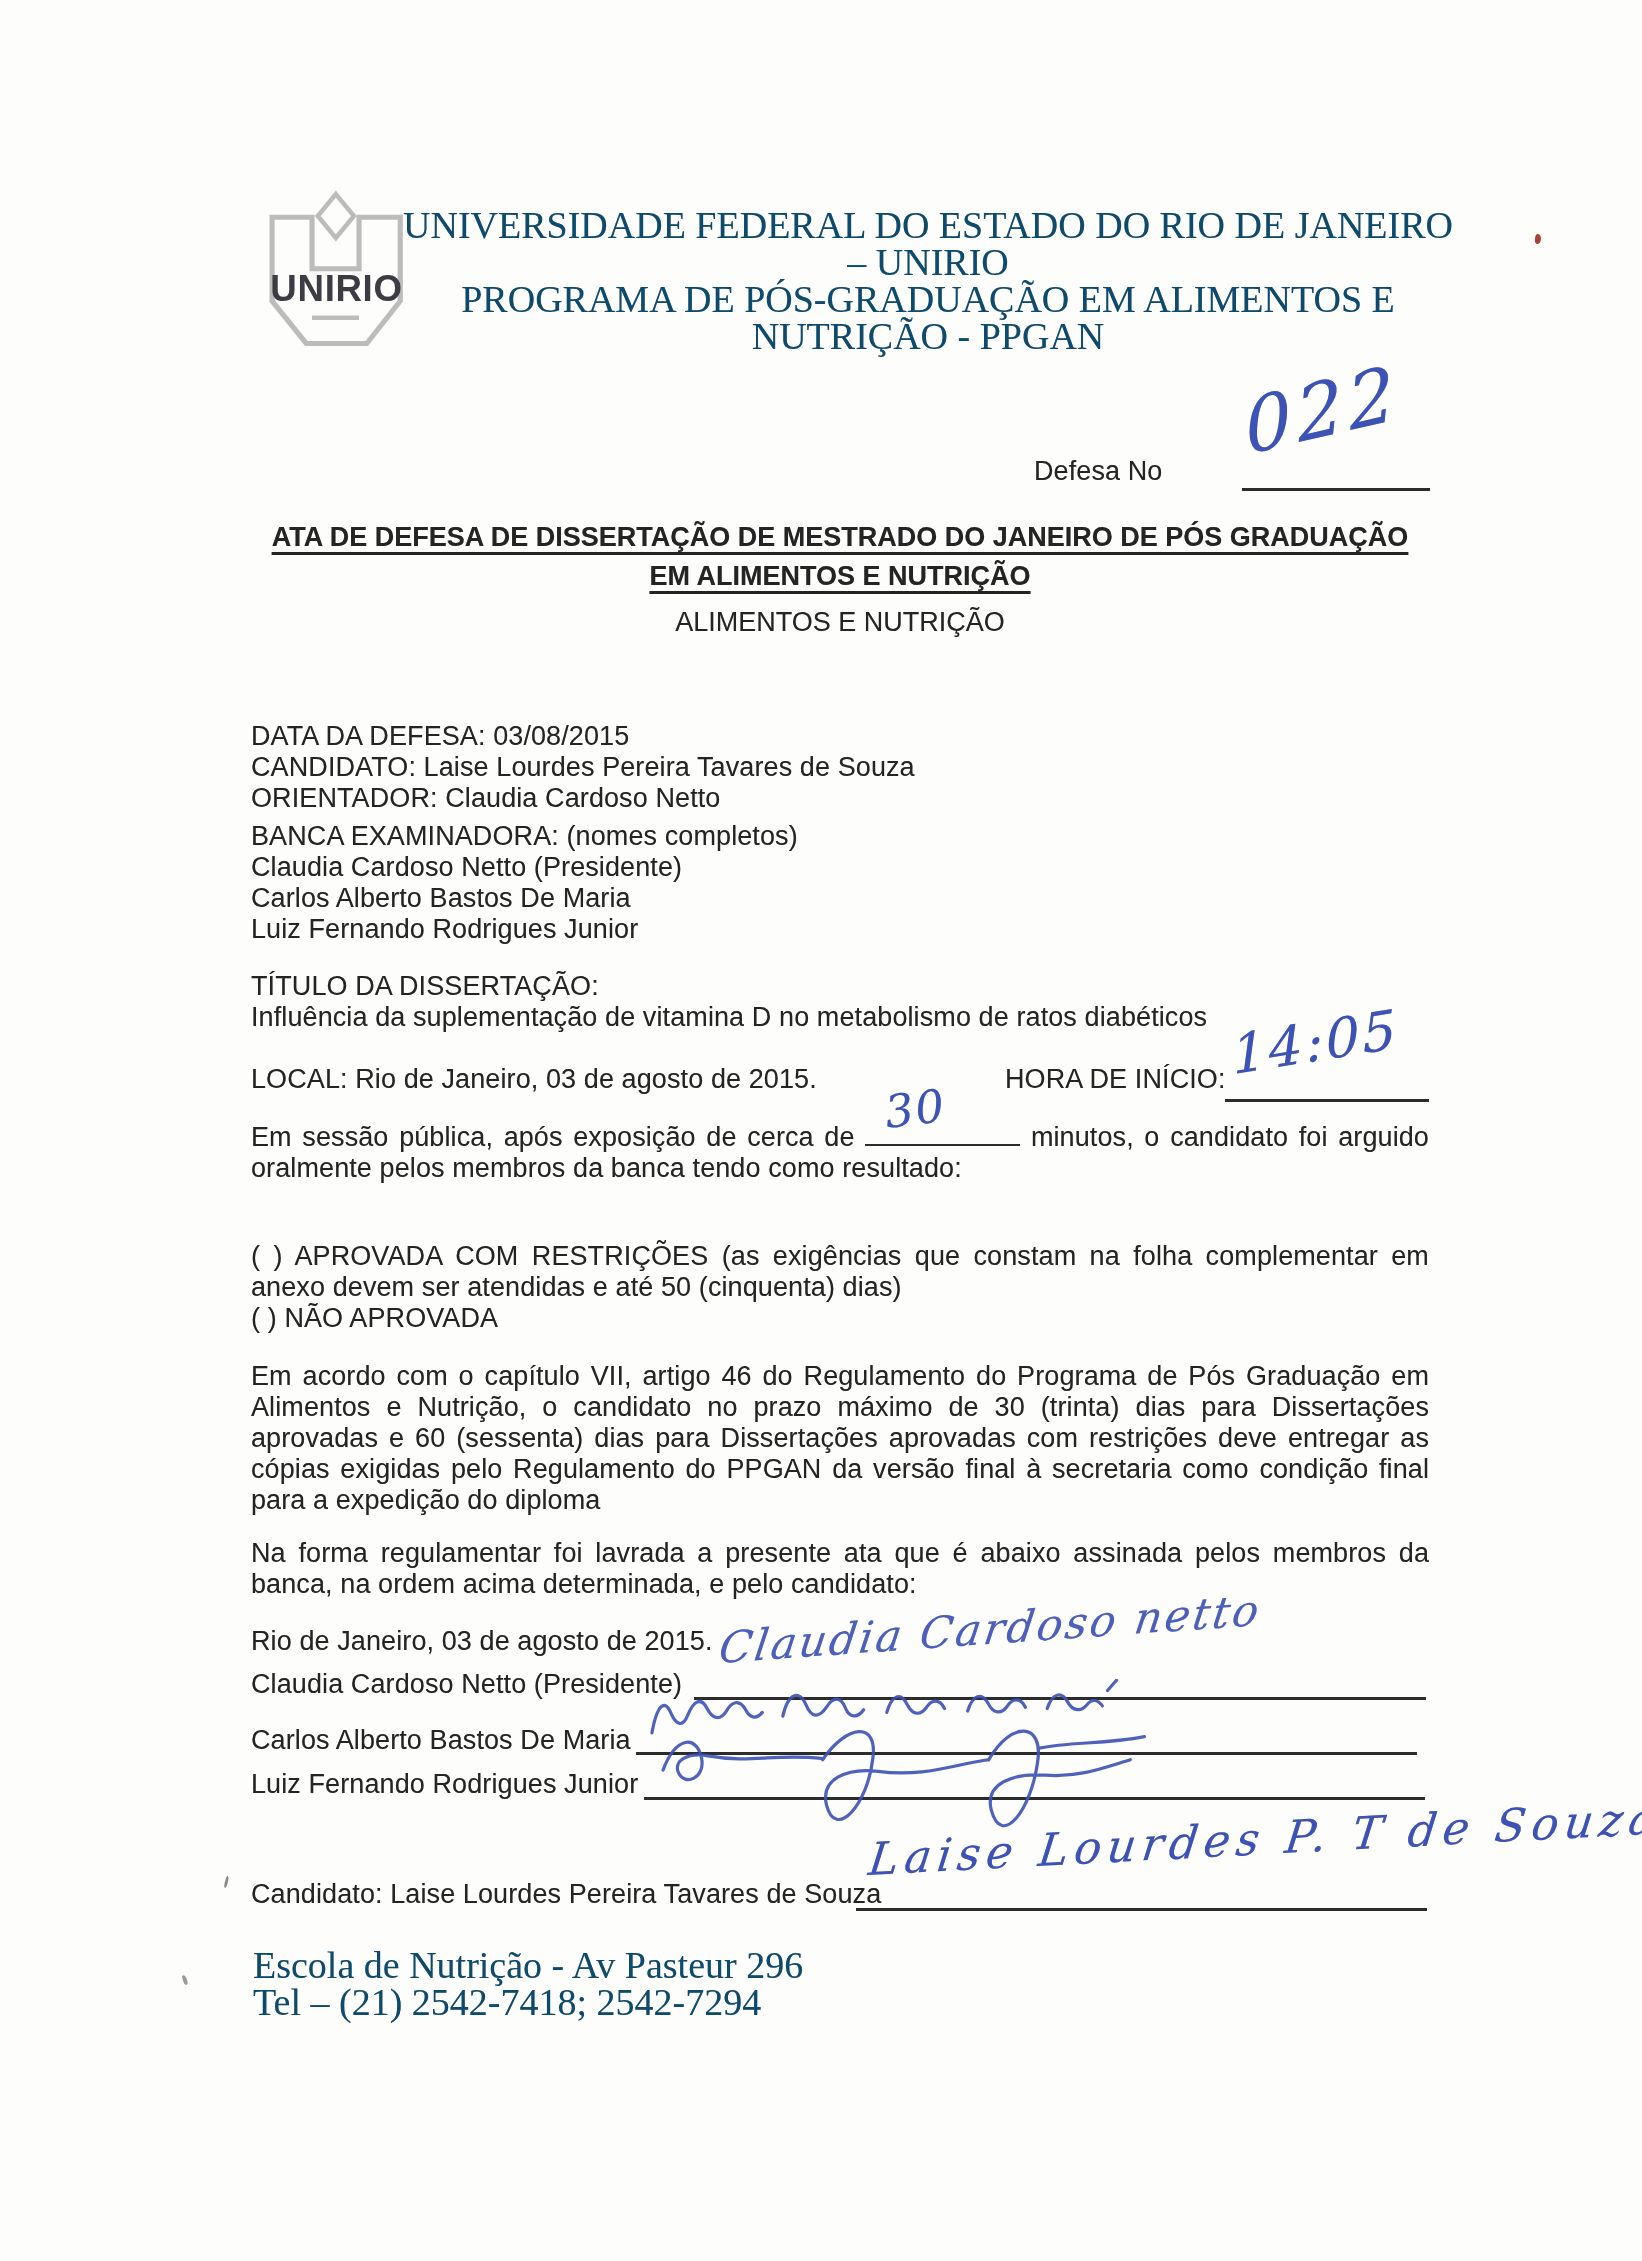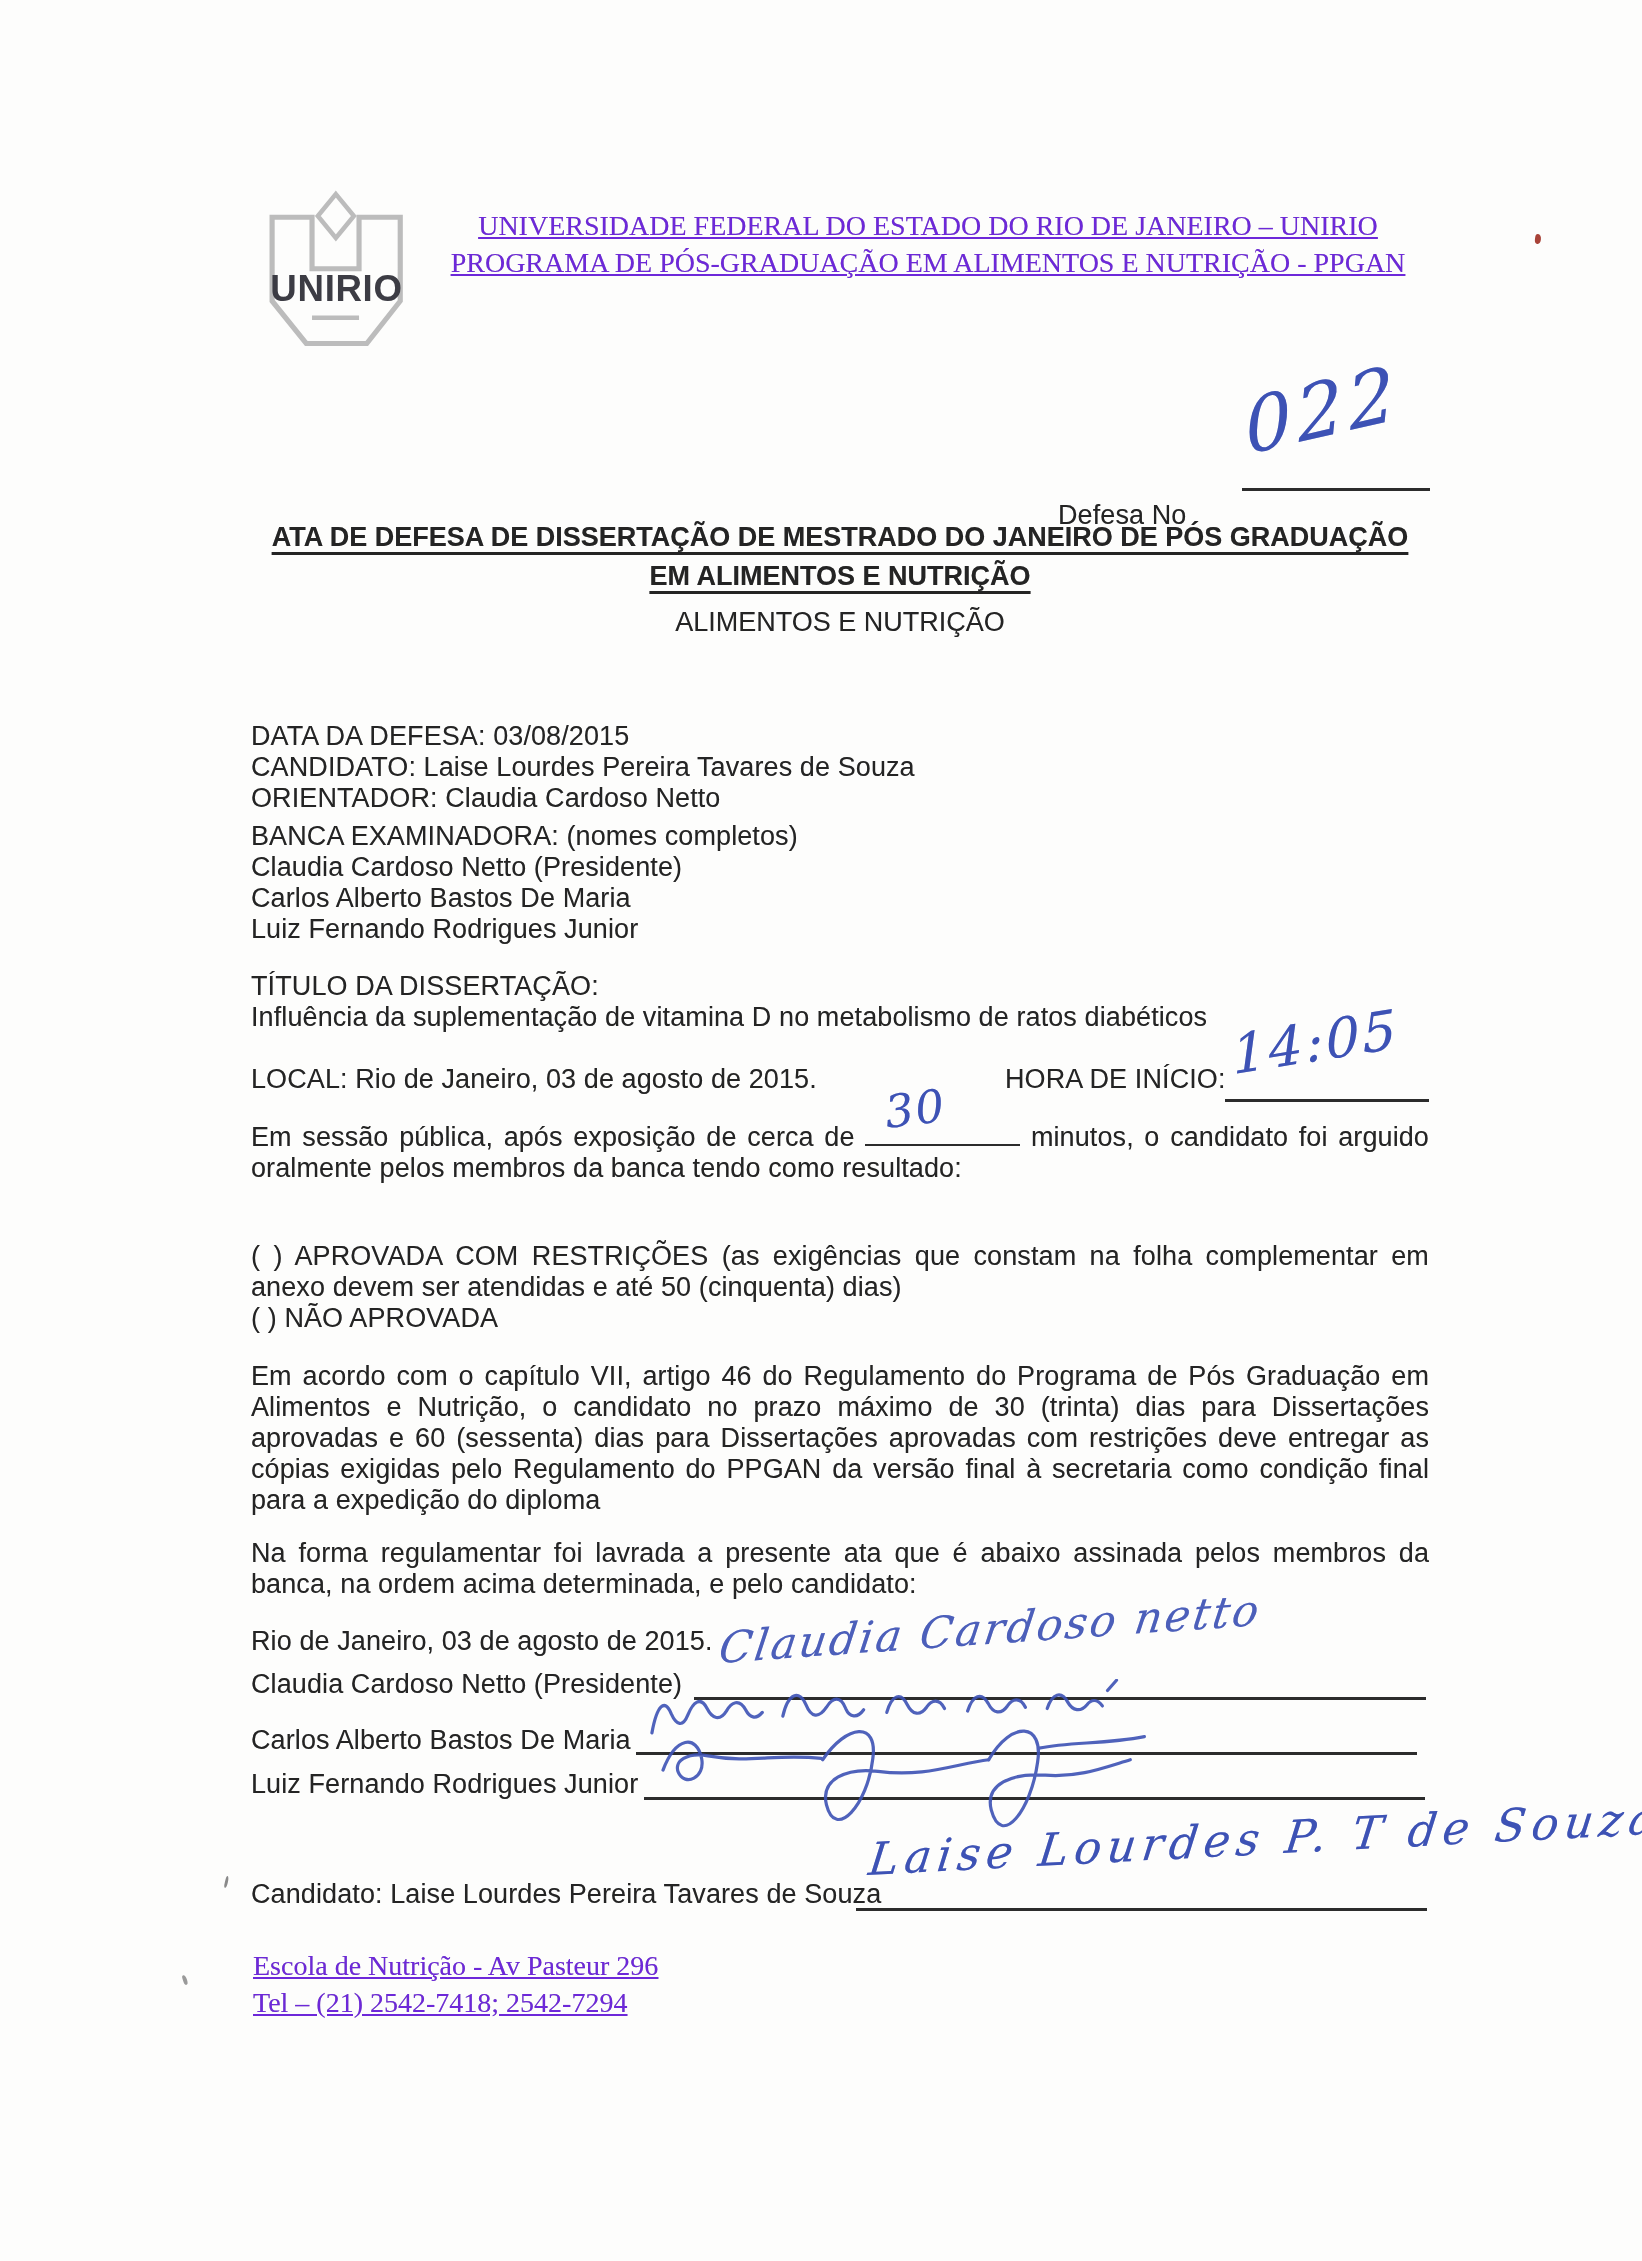--- a/index.html
+++ b/index.html
@@ -8,21 +8,21 @@
     width:1643px;height:2261px;
     background:#fdfdfc;
     font-family:"Liberation Sans",sans-serif;
     color:var(--ink,#242424);
     overflow:hidden;
   }
   .abs{position:absolute;}
   .t{font-size:27px;line-height:31px;letter-spacing:0.1px;text-shadow:0 0 0.6px rgba(40,40,40,.28);}
   .just{text-align:justify;}
   .justlast{text-align:justify;text-align-last:justify;}
-  .serifh{font-family:"Liberation Serif",serif;font-size:28px;line-height:37px;color:#6d28d9;text-shadow:0 0 0.6px rgba(30,30,40,.3);text-decoration:underline;}
+  .serifh{font-family:"Liberation Serif",serif;font-size:38px;line-height:37px;color:#0c4a6e;text-shadow:0 0 0.6px rgba(30,30,40,.3);}
   .hdr{text-align:center;}
   .btitle{font-weight:bold;font-size:27px;line-height:39px;text-align:center;text-shadow:0 0 0.6px rgba(0,0,0,.35);}
   .btitle .ul{text-decoration:underline;text-decoration-thickness:2.6px;text-underline-offset:6.4px;}
   .stitle{font-size:27px;line-height:37px;text-align:center;text-shadow:0 0 0.6px rgba(40,40,40,.28);}
   .bar{position:absolute;background:#2c2c2c;height:2.6px;}
   .bar5{height:3.2px;}
   .hand{
     position:absolute;
     font-family:"DejaVu Serif",serif;font-style:italic;
     color:var(--handwriting_blue,#3d52b5);
@@ -51,21 +51,21 @@
     </svg>
   </div>
 
   <div class="abs serifh hdr" style="left:399px;top:207px;width:1058px;">
     <div>UNIVERSIDADE FEDERAL DO ESTADO DO RIO DE JANEIRO – UNIRIO</div>
     <div>PROGRAMA DE PÓS-GRADUAÇÃO EM ALIMENTOS E NUTRIÇÃO - PPGAN</div>
   </div>
 
   <div class="speck" style="left:1535px;top:234px;width:6.4px;height:9.7px;background:#a84338;transform:rotate(8deg);"></div>
 
-  <div class="abs t" style="left:1058px;top:456px;margin-top:44px;">Defesa No</div>
+  <div class="abs t" style="left:1034px;top:456px;">Defesa No</div>
   <div class="bar" style="left:1242px;top:488px;width:188px;height:3.2px;"></div>
   <div class="hand" style="left:1249px;top:384px;font-size:75px;letter-spacing:5.2px;transform:rotate(-13deg) skewX(-8deg);transform-origin:left bottom;">022</div>
 
   <div class="abs btitle" style="left:251px;top:518px;width:1178px;">
     <div><span class="ul">ATA DE DEFESA DE DISSERTAÇÃO DE MESTRADO DO JANEIRO DE PÓS GRADUAÇÃO</span></div>
     <div><span class="ul">EM ALIMENTOS E NUTRIÇÃO</span></div>
   </div>
 
   <div class="abs stitle" style="left:251px;top:604px;width:1178px;">
     <div>ALIMENTOS E NUTRIÇÃO</div>

